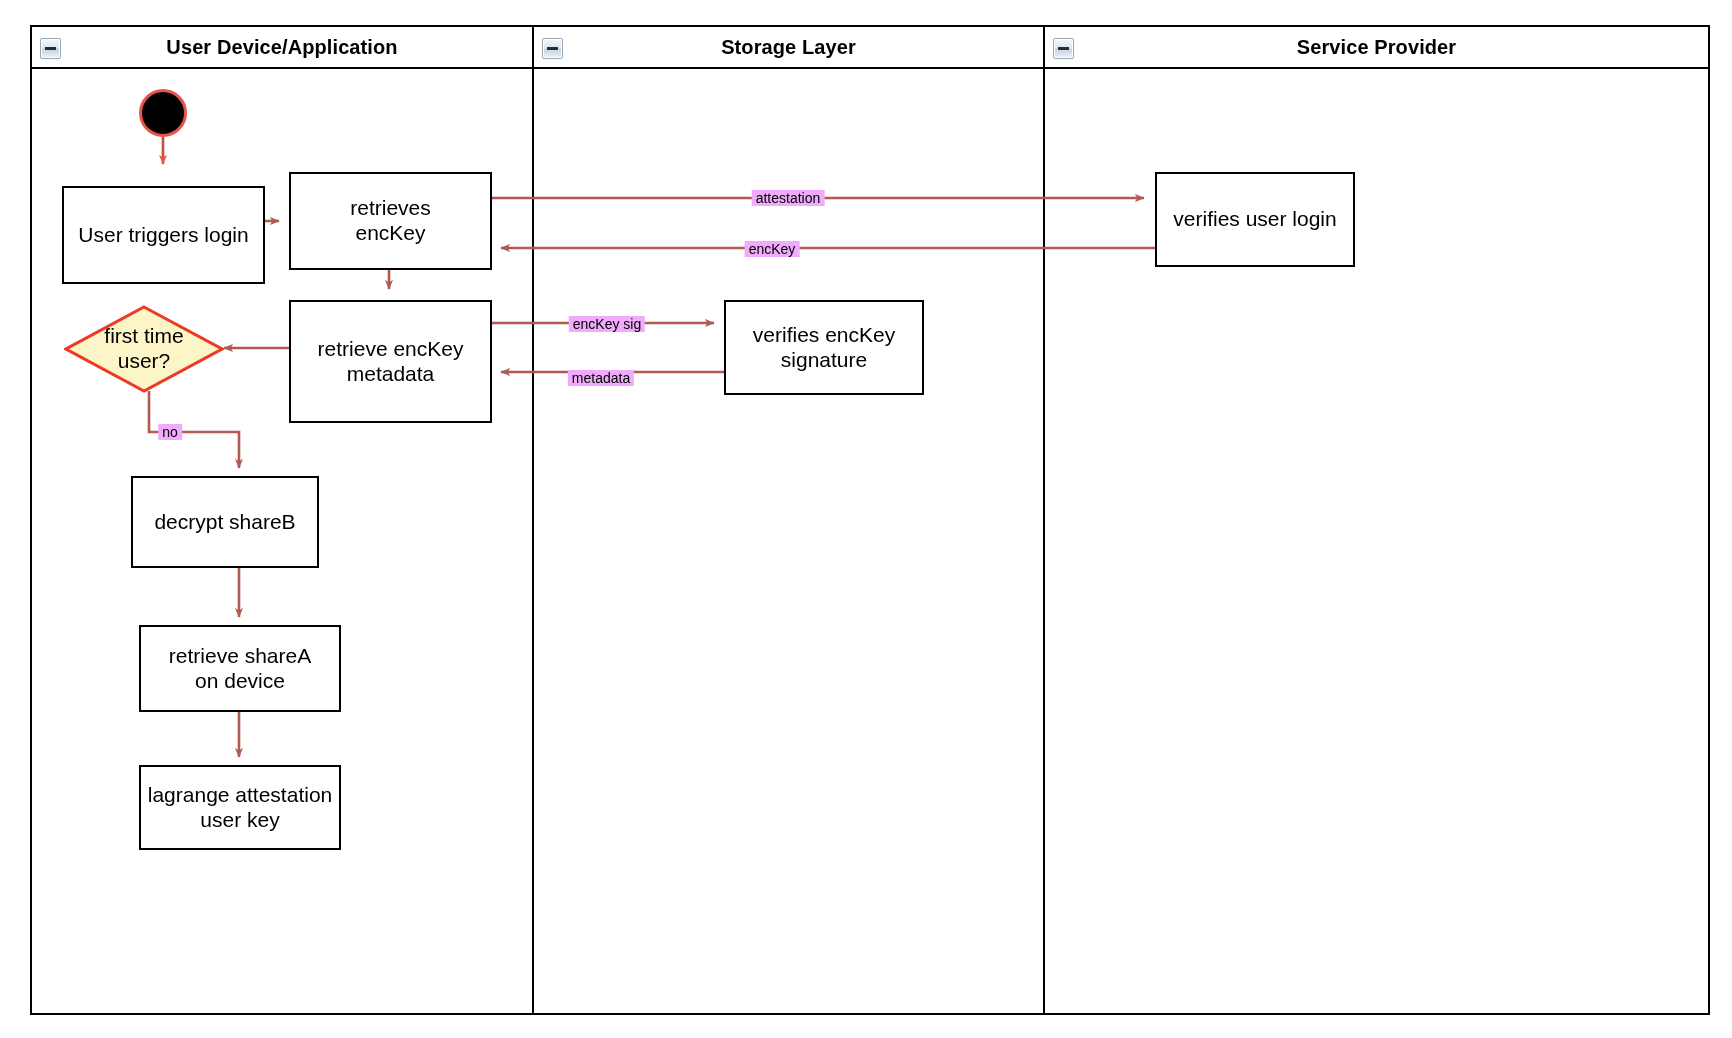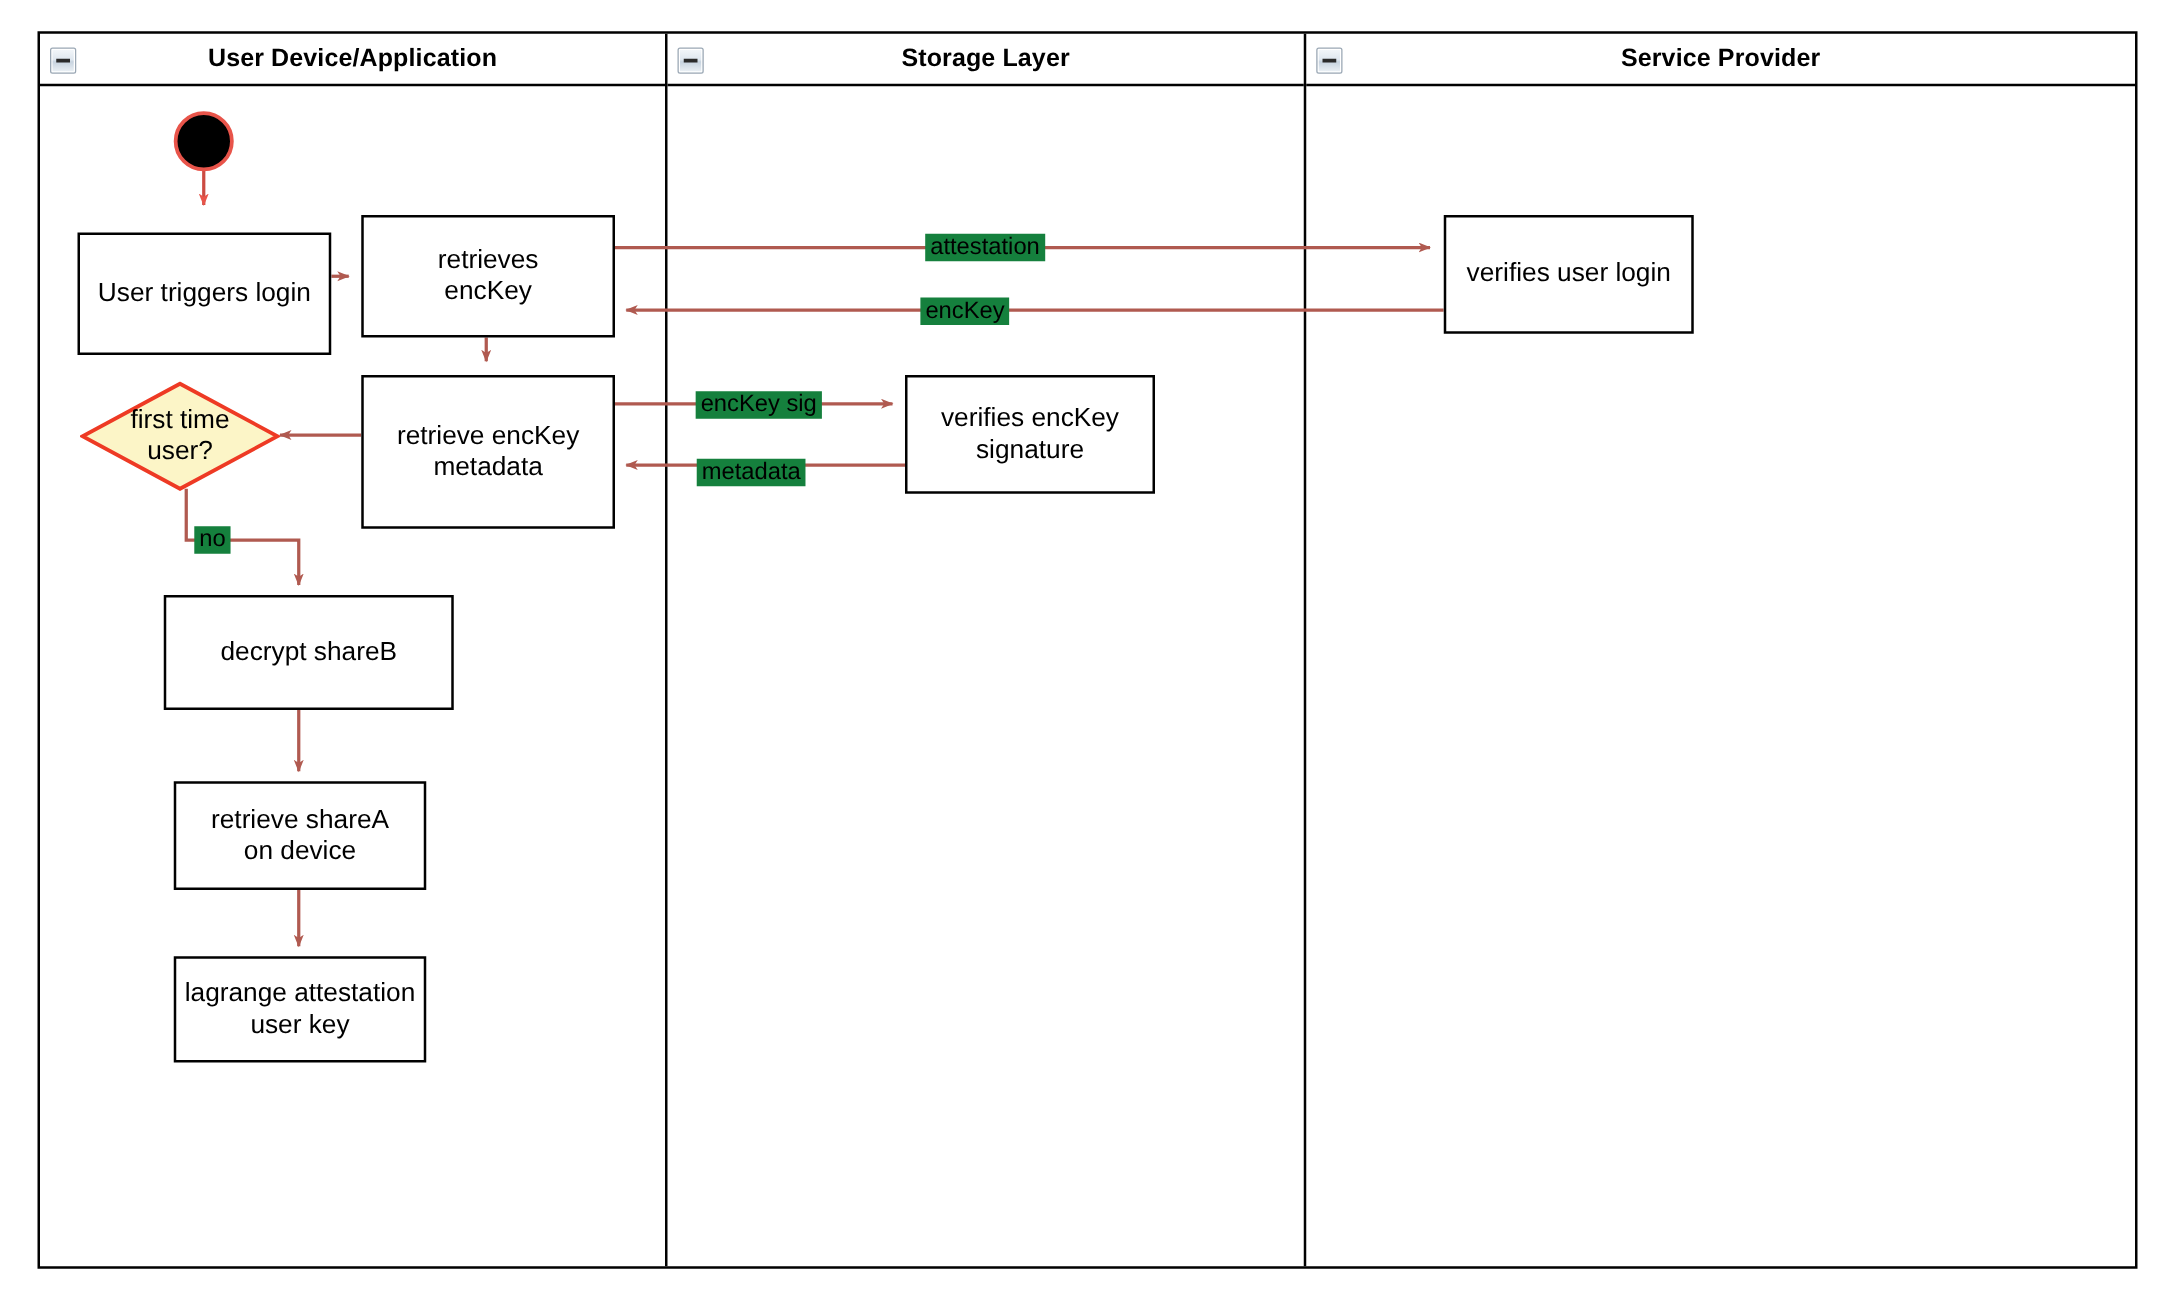--- a/index.html
+++ b/index.html
@@ -26,21 +26,21 @@
   .start-node{position:absolute;border-radius:50%;background:#000;border:3px solid #e8544a;box-sizing:border-box;}
 
   .diamond{position:absolute;}
   .diamond svg{display:block;}
   .diamond .dlabel{position:absolute;left:0;top:0;width:100%;height:100%;
         display:flex;align-items:center;justify-content:center;text-align:center;
         font-size:21px;color:#000;line-height:1.18;}
 
   
   #edges{position:absolute;left:0;top:0;width:1732px;height:1038px;pointer-events:none;}
-  .elabel{position:absolute;font-size:19px;color:#000;background:#15803d;
+  .elabel{position:absolute;font-size:14px;color:#000;background:#f0abfc;
           padding:0 4px;white-space:nowrap;transform:translate(-50%,-50%);}
 </style>
 </head>
 <body>
 
 <div id="stage">
 
   <div class="pool">
 
     <div class="lane-divider" style="left:500px;"></div>
@@ -130,21 +130,21 @@
       <polygon points="80,2 158,44 80,86 2,44" fill="#fcf5c7" stroke="#ee3a24" stroke-width="3"></polygon>
     </svg>
     <div class="dlabel">
       <div>
         <div>first time</div>
         <div>user?</div>
       </div>
     </div>
   </div>
 
-  <div class="node" style="left:131px;top:476px;width:232px;height:92px;">
+  <div class="node" style="left:131px;top:476px;width:188px;height:92px;">
     <span>decrypt shareB</span>
   </div>
 
   <div class="node" style="left:139px;top:625px;width:202px;height:87px;flex-direction:column;">
     <span>retrieve shareA</span>
     <span>on device</span>
   </div>
 
   <div class="node" style="left:139px;top:765px;width:202px;height:85px;flex-direction:column;">
     <span>lagrange attestation</span>

